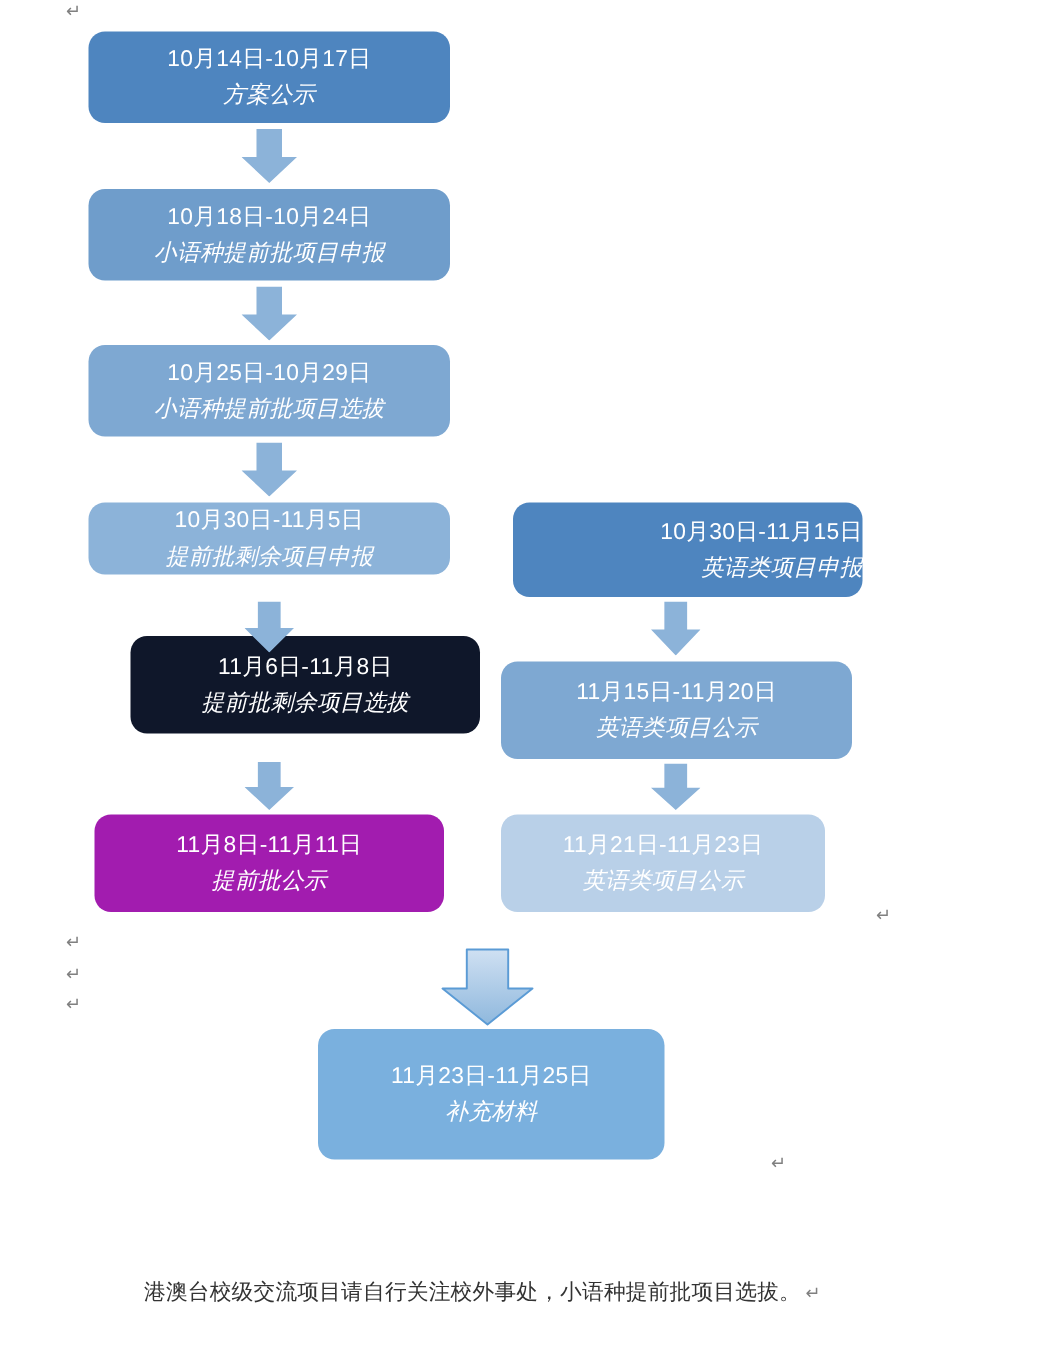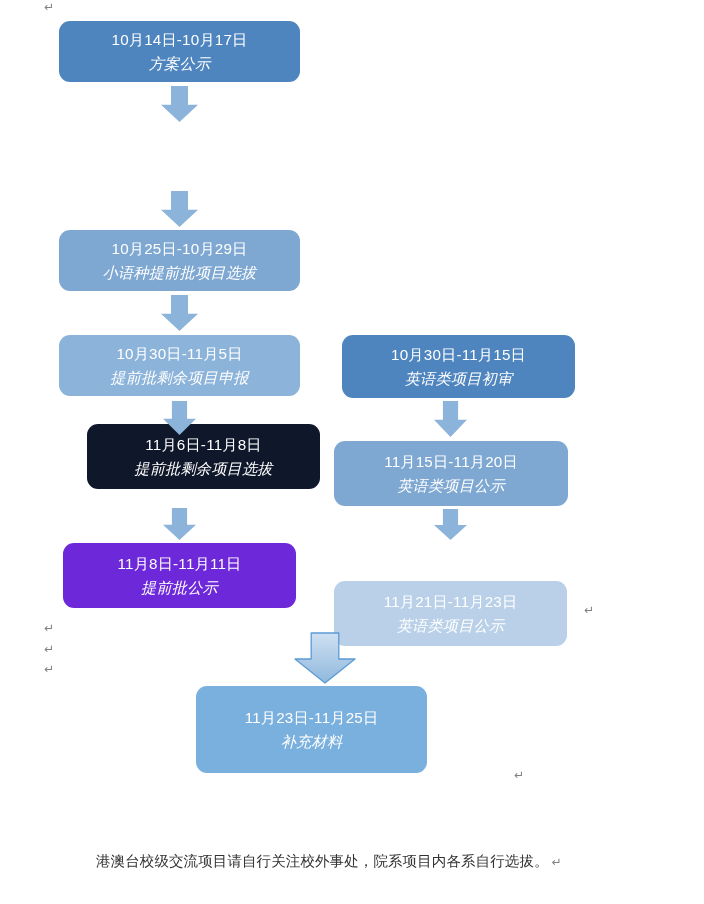--- a/index.html
+++ b/index.html
@@ -74,49 +74,53 @@
   }
 </style>
 </head>
 <body>
 
 <div id="canvas">
     <div class="pbox" style="left: 59px; top: 21px; width: 241px; height: 61px; background: rgb(78, 133, 191);">
       <span class="ln1">10月14日-10月17日</span>
       <span class="ln2">方案公示</span>
     </div>
+    <div class="pbox" style="left: 59px; top: 126px; width: 241px; height: 61px; background: rgb(111, 157, 203);">
+      <span class="ln1">10月18日-10月24日</span>
+      <span class="ln2">小语种提前批项目申报</span>
+    </div>
     <div class="pbox" style="left: 59px; top: 230px; width: 241px; height: 61px; background: rgb(126, 168, 210);">
       <span class="ln1">10月25日-10月29日</span>
       <span class="ln2">小语种提前批项目选拔</span>
     </div>
-    <div class="pbox" style="left: 59px; top: 335px; width: 241px; height: 61px; background: rgb(140, 179, 217);">
+    <div class="pbox" style="left: 59px; top: 335px; width: 241px; height: 48px; background: rgb(140, 179, 217);">
       <span class="ln1">10月30日-11月5日</span>
       <span class="ln2">提前批剩余项目申报</span>
     </div>
     <div class="pbox" style="left: 63px; top: 424px; width: 233px; height: 65px; background: #0f172a; margin-left: 24px;">
       <span class="ln1">11月6日-11月8日</span>
       <span class="ln2">提前批剩余项目选拔</span>
     </div>
-    <div class="pbox" style="left: 63px; top: 543px; width: 233px; height: 65px; background: #6d28d9;">
+    <div class="pbox" style="left: 63px; top: 543px; width: 233px; height: 65px; background: #a21caf;">
       <span class="ln1">11月8日-11月11日</span>
       <span class="ln2">提前批公示</span>
     </div>
-    <div class="pbox" style="left: 342px; top: 335px; width: 233px; height: 63px; background: rgb(78, 133, 191);">
+    <div class="pbox" style="left: 342px; top: 335px; width: 233px; height: 63px; background: rgb(78, 133, 191); align-items: flex-end;">
       <span class="ln1">10月30日-11月15日</span>
-      <span class="ln2">英语类项目初审</span>
+      <span class="ln2">英语类项目申报</span>
     </div>
     <div class="pbox" style="left: 334px; top: 441px; width: 234px; height: 65px; background: rgb(126, 168, 210);">
       <span class="ln1">11月15日-11月20日</span>
       <span class="ln2">英语类项目公示</span>
     </div>
-    <div class="pbox" style="left: 334px; top: 543px; width: 233px; height: 65px; background: rgb(185, 208, 232); margin-top: 38px;">
+    <div class="pbox" style="left: 334px; top: 543px; width: 216px; height: 65px; background: rgb(185, 208, 232);">
       <span class="ln1">11月21日-11月23日</span>
       <span class="ln2">英语类项目公示</span>
     </div>
-    <div class="pbox" style="left: 196px; top: 686px; width: 231px; height: 87px; background: rgb(122, 176, 222);">
+    <div class="pbox" style="left: 212px; top: 686px; width: 231px; height: 87px; background: rgb(122, 176, 222);">
       <span class="ln1">11月23日-11月25日</span>
       <span class="ln2">补充材料</span>
     </div>
     <div class="arrow" style="left: 161px; top: 86px; width: 37px; height: 36px;">
       <svg width="37" height="36" viewBox="0 0 37 36">
         <path d="M9.99,0 L27.009999999999998,0 L27.009999999999998,18.72 L37,18.72 L18.5,36 L0,18.72 L9.99,18.72 Z" fill="#8cb3d9"></path>
       </svg>
     </div>
     <div class="arrow" style="left: 161px; top: 191px; width: 37px; height: 36px;">
       <svg width="37" height="36" viewBox="0 0 37 36">
@@ -158,14 +162,14 @@
         </defs>
         <path d="M16.2,0 L43.8,0 L43.8,26 L60,26 L30,50 L0,26 L16.2,26 Z" transform="translate(1,1)" fill="url(#arrgrad7)" stroke="#5b9bd5" stroke-width="1.3" stroke-linejoin="round"></path>
       </svg>
     </div>
     <div class="pilcrow" style="left: 44px; top: 1px;">↵</div>
     <div class="pilcrow" style="left: 44px; top: 622px;">↵</div>
     <div class="pilcrow" style="left: 44px; top: 643px;">↵</div>
     <div class="pilcrow" style="left: 44px; top: 663px;">↵</div>
     <div class="pilcrow" style="left: 584px; top: 604px;">↵</div>
     <div class="pilcrow" style="left: 514px; top: 769px;">↵</div>
-    <div class="footnote" style="left: 96px; top: 852px;"><span>港澳台校级交流项目请自行关注校外事处，院系项目内各系自行选拔。</span><span class="mark">↵</span></div>
+    <div class="footnote" style="left: 96px; top: 852px;"><span>港澳台校级交流项目请自行关注校外事处，小语种提前批项目选拔。</span><span class="mark">↵</span></div>
   </div>
 
 </body></html>

